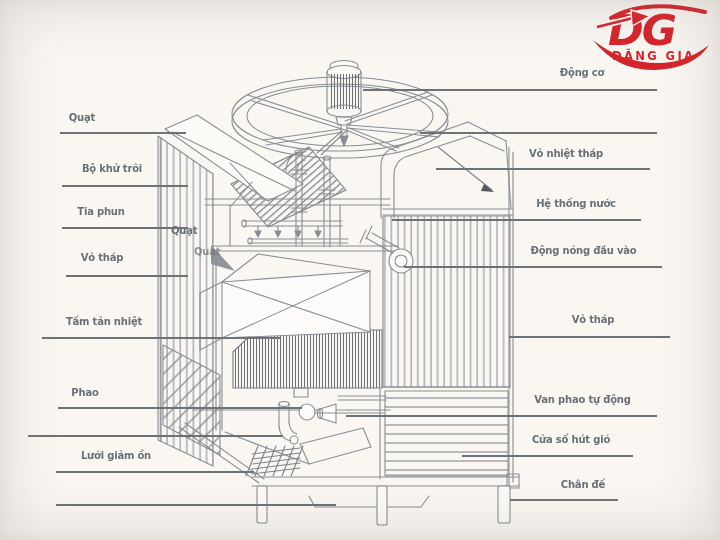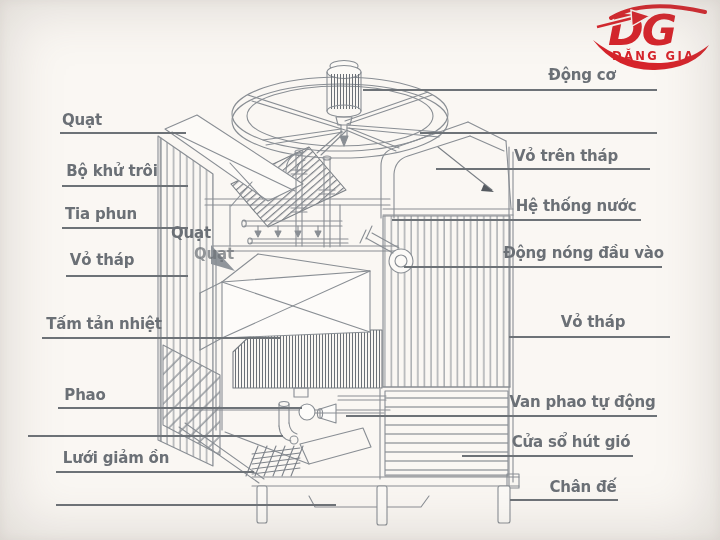--- a/index.html
+++ b/index.html
@@ -8,21 +8,21 @@
     background:#faf7f3;
     font-family:"DejaVu Sans","Liberation Sans",sans-serif;
   }
   .drawing{position:absolute;left:0;top:0;}
   .vignette{
     position:absolute;inset:0;pointer-events:none;
     box-shadow:inset 0 0 55px 8px rgba(128,120,110,.22), inset 0 0 12px rgba(128,120,110,.10);
   }
   .lbl{
     position:absolute;
-    font-weight:700;font-size:15px;letter-spacing:-.2px;line-height:1.15;
+    font-weight:700;font-size:10px;letter-spacing:-.2px;line-height:1.15;
     color:#6b7076;text-align:center;white-space:nowrap;
   }
   .lbl.free{text-align:left;}
   .lbl.ghost{opacity:.72;}
   .logo{position:absolute;left:583px;top:1px;width:134px;height:70px;}
 </style>
 </head>
 <body>
 
 <div class="screen">
@@ -270,21 +270,21 @@
 
   <div class="lbl" style="left:52px;top:112px;width:60px">Quạt</div>
   <div class="lbl" style="left:52px;top:163px;width:120px">Bộ khử trôi</div>
   <div class="lbl" style="left:41px;top:206px;width:120px">Tia phun</div>
   <div class="lbl" style="left:42px;top:252px;width:120px">Vỏ tháp</div>
   <div class="lbl" style="left:34px;top:316px;width:140px">Tấm tản nhiệt</div>
   <div class="lbl" style="left:55px;top:387px;width:60px">Phao</div>
   <div class="lbl" style="left:46px;top:450px;width:140px">Lưới giảm ồn</div>
 
   <div class="lbl" style="left:522px;top:67px;width:120px">Động cơ</div>
-  <div class="lbl" style="left:496px;top:148px;width:140px">Vỏ trên tháp</div>
+  <div class="lbl" style="left:496px;top:148px;width:140px">Vỏ nhiệt tháp</div>
   <div class="lbl" style="left:506px;top:198px;width:140px">Hệ thống nước</div>
   <div class="lbl" style="left:501px;top:245px;width:165px">Động nóng đầu vào</div>
   <div class="lbl" style="left:533px;top:314px;width:120px">Vỏ tháp</div>
   <div class="lbl" style="left:505px;top:394px;width:155px">Van phao tự động</div>
   <div class="lbl" style="left:501px;top:434px;width:140px">Cửa sổ hút gió</div>
   <div class="lbl" style="left:523px;top:479px;width:120px">Chân đế</div>
 
   <div class="lbl free" style="left:171px;top:225px">Quạt</div>
   <div class="lbl free ghost" style="left:194px;top:246px">Quạt</div>
 

